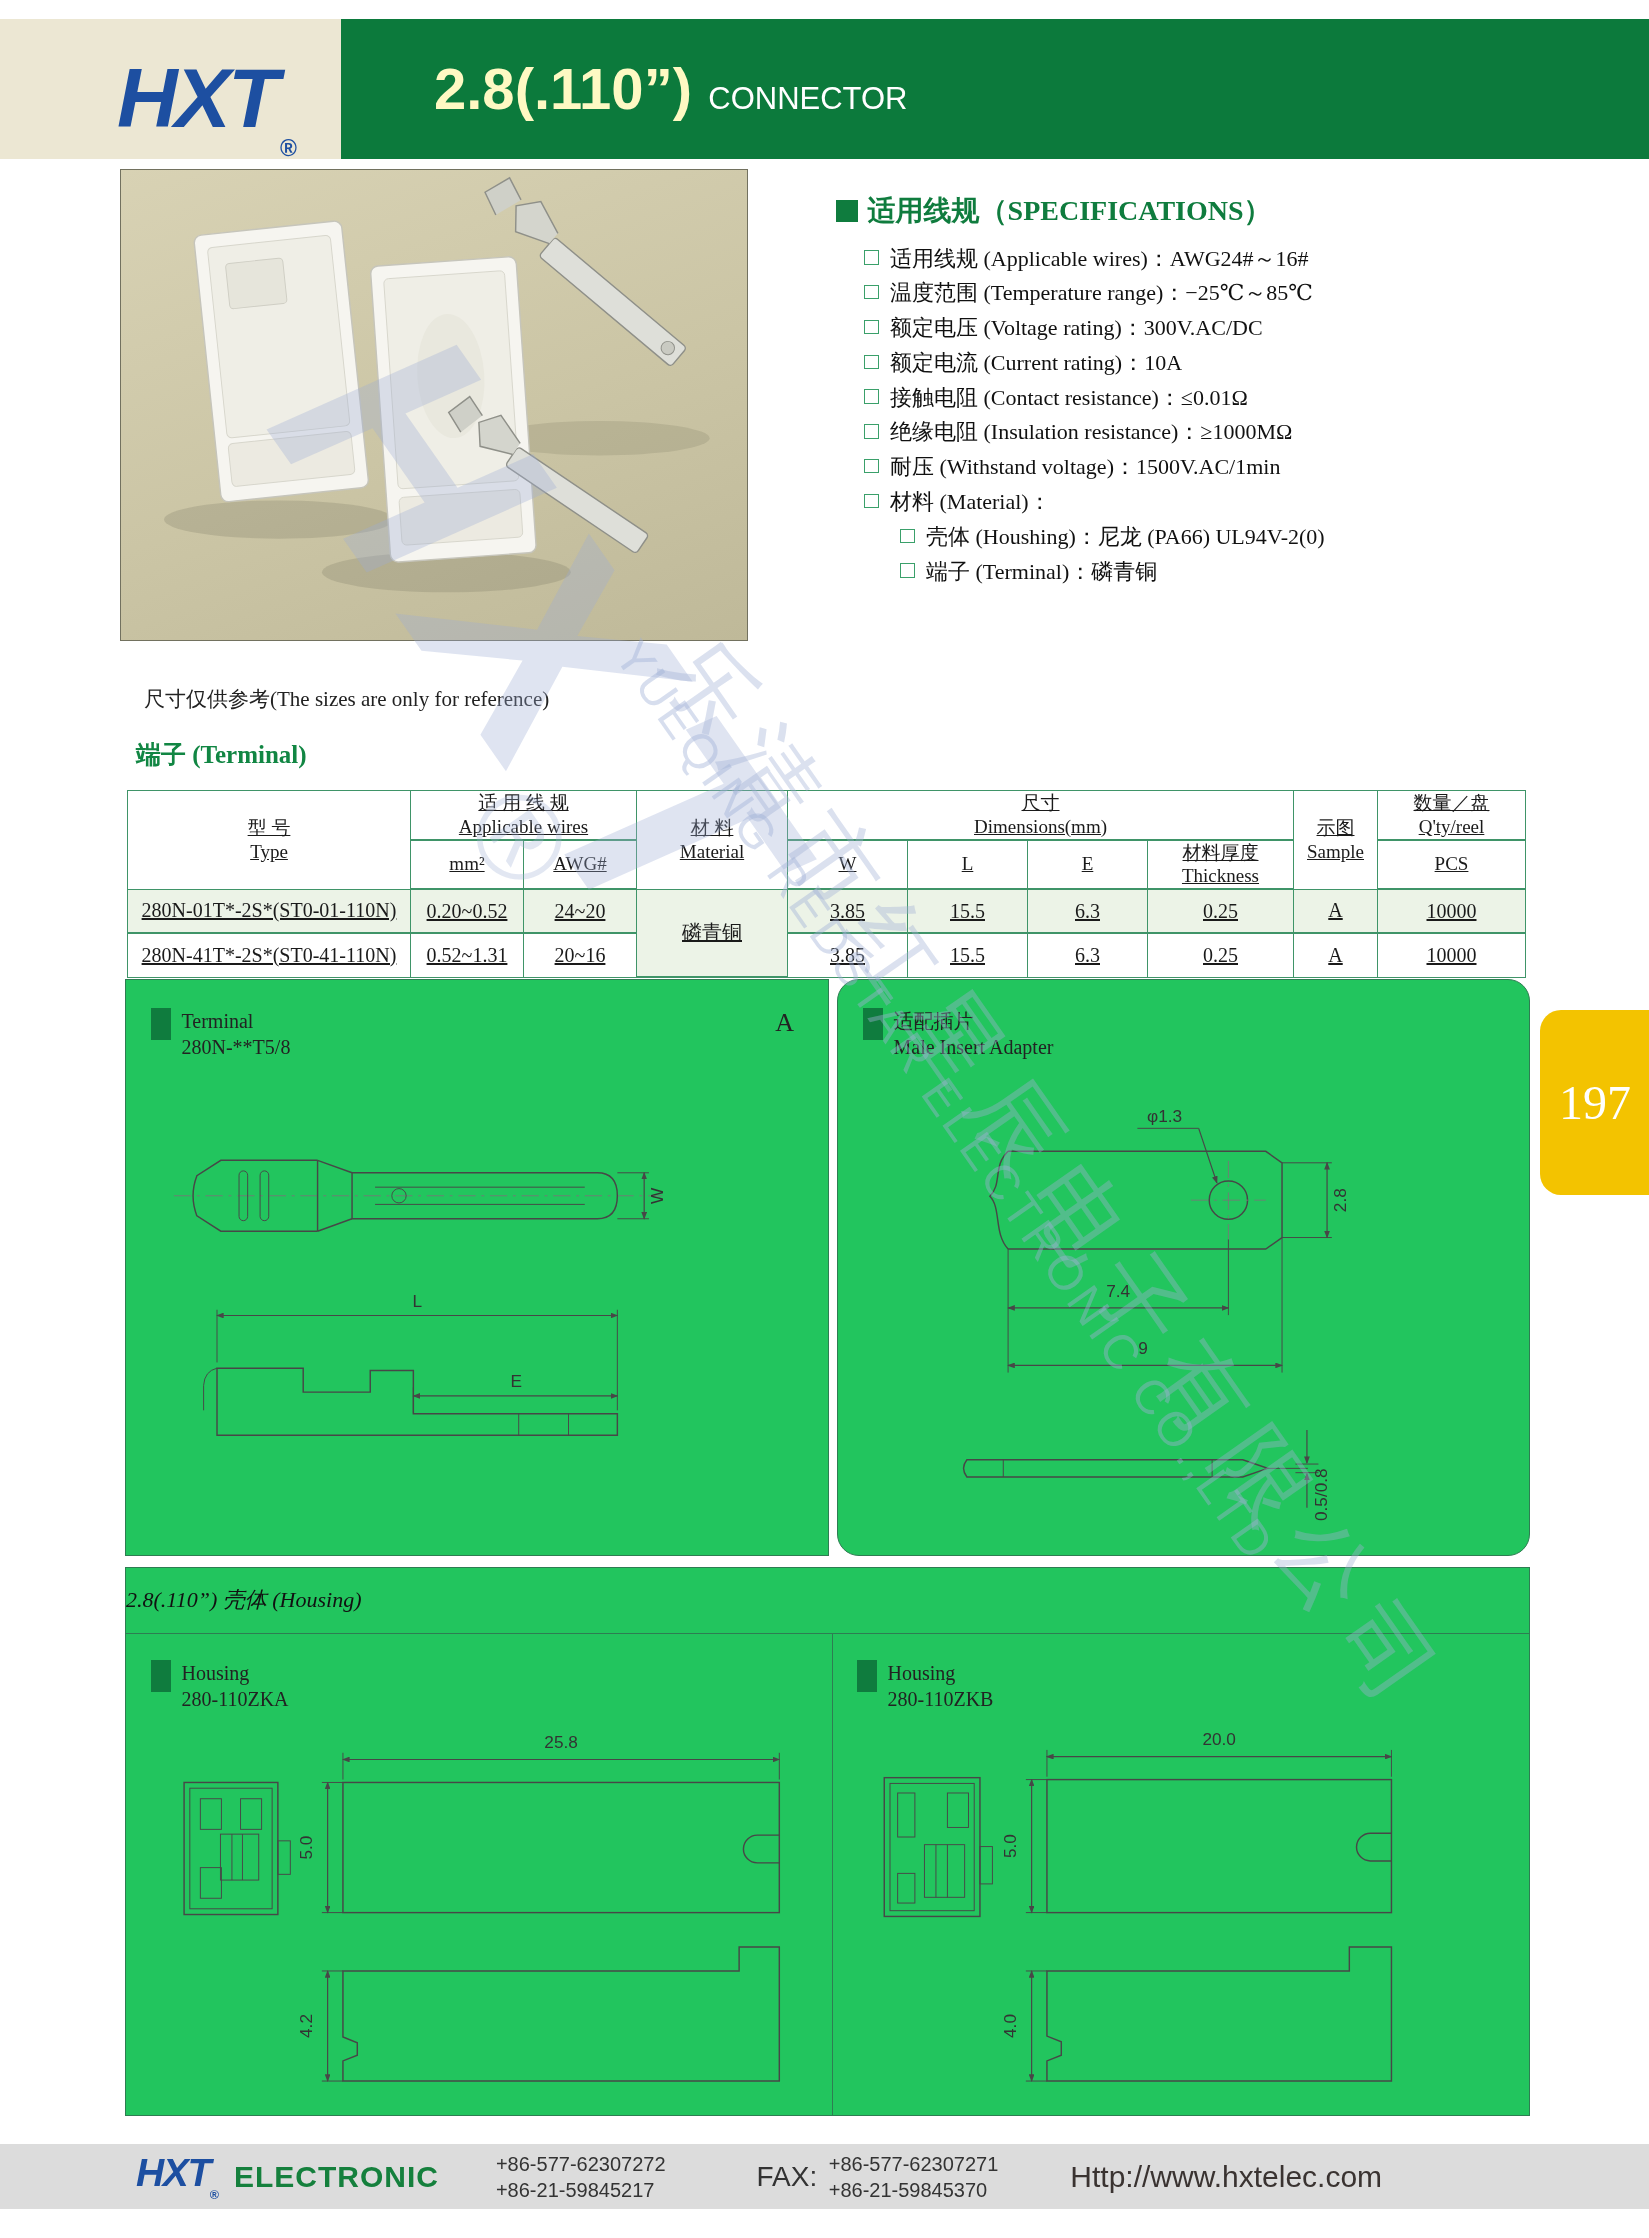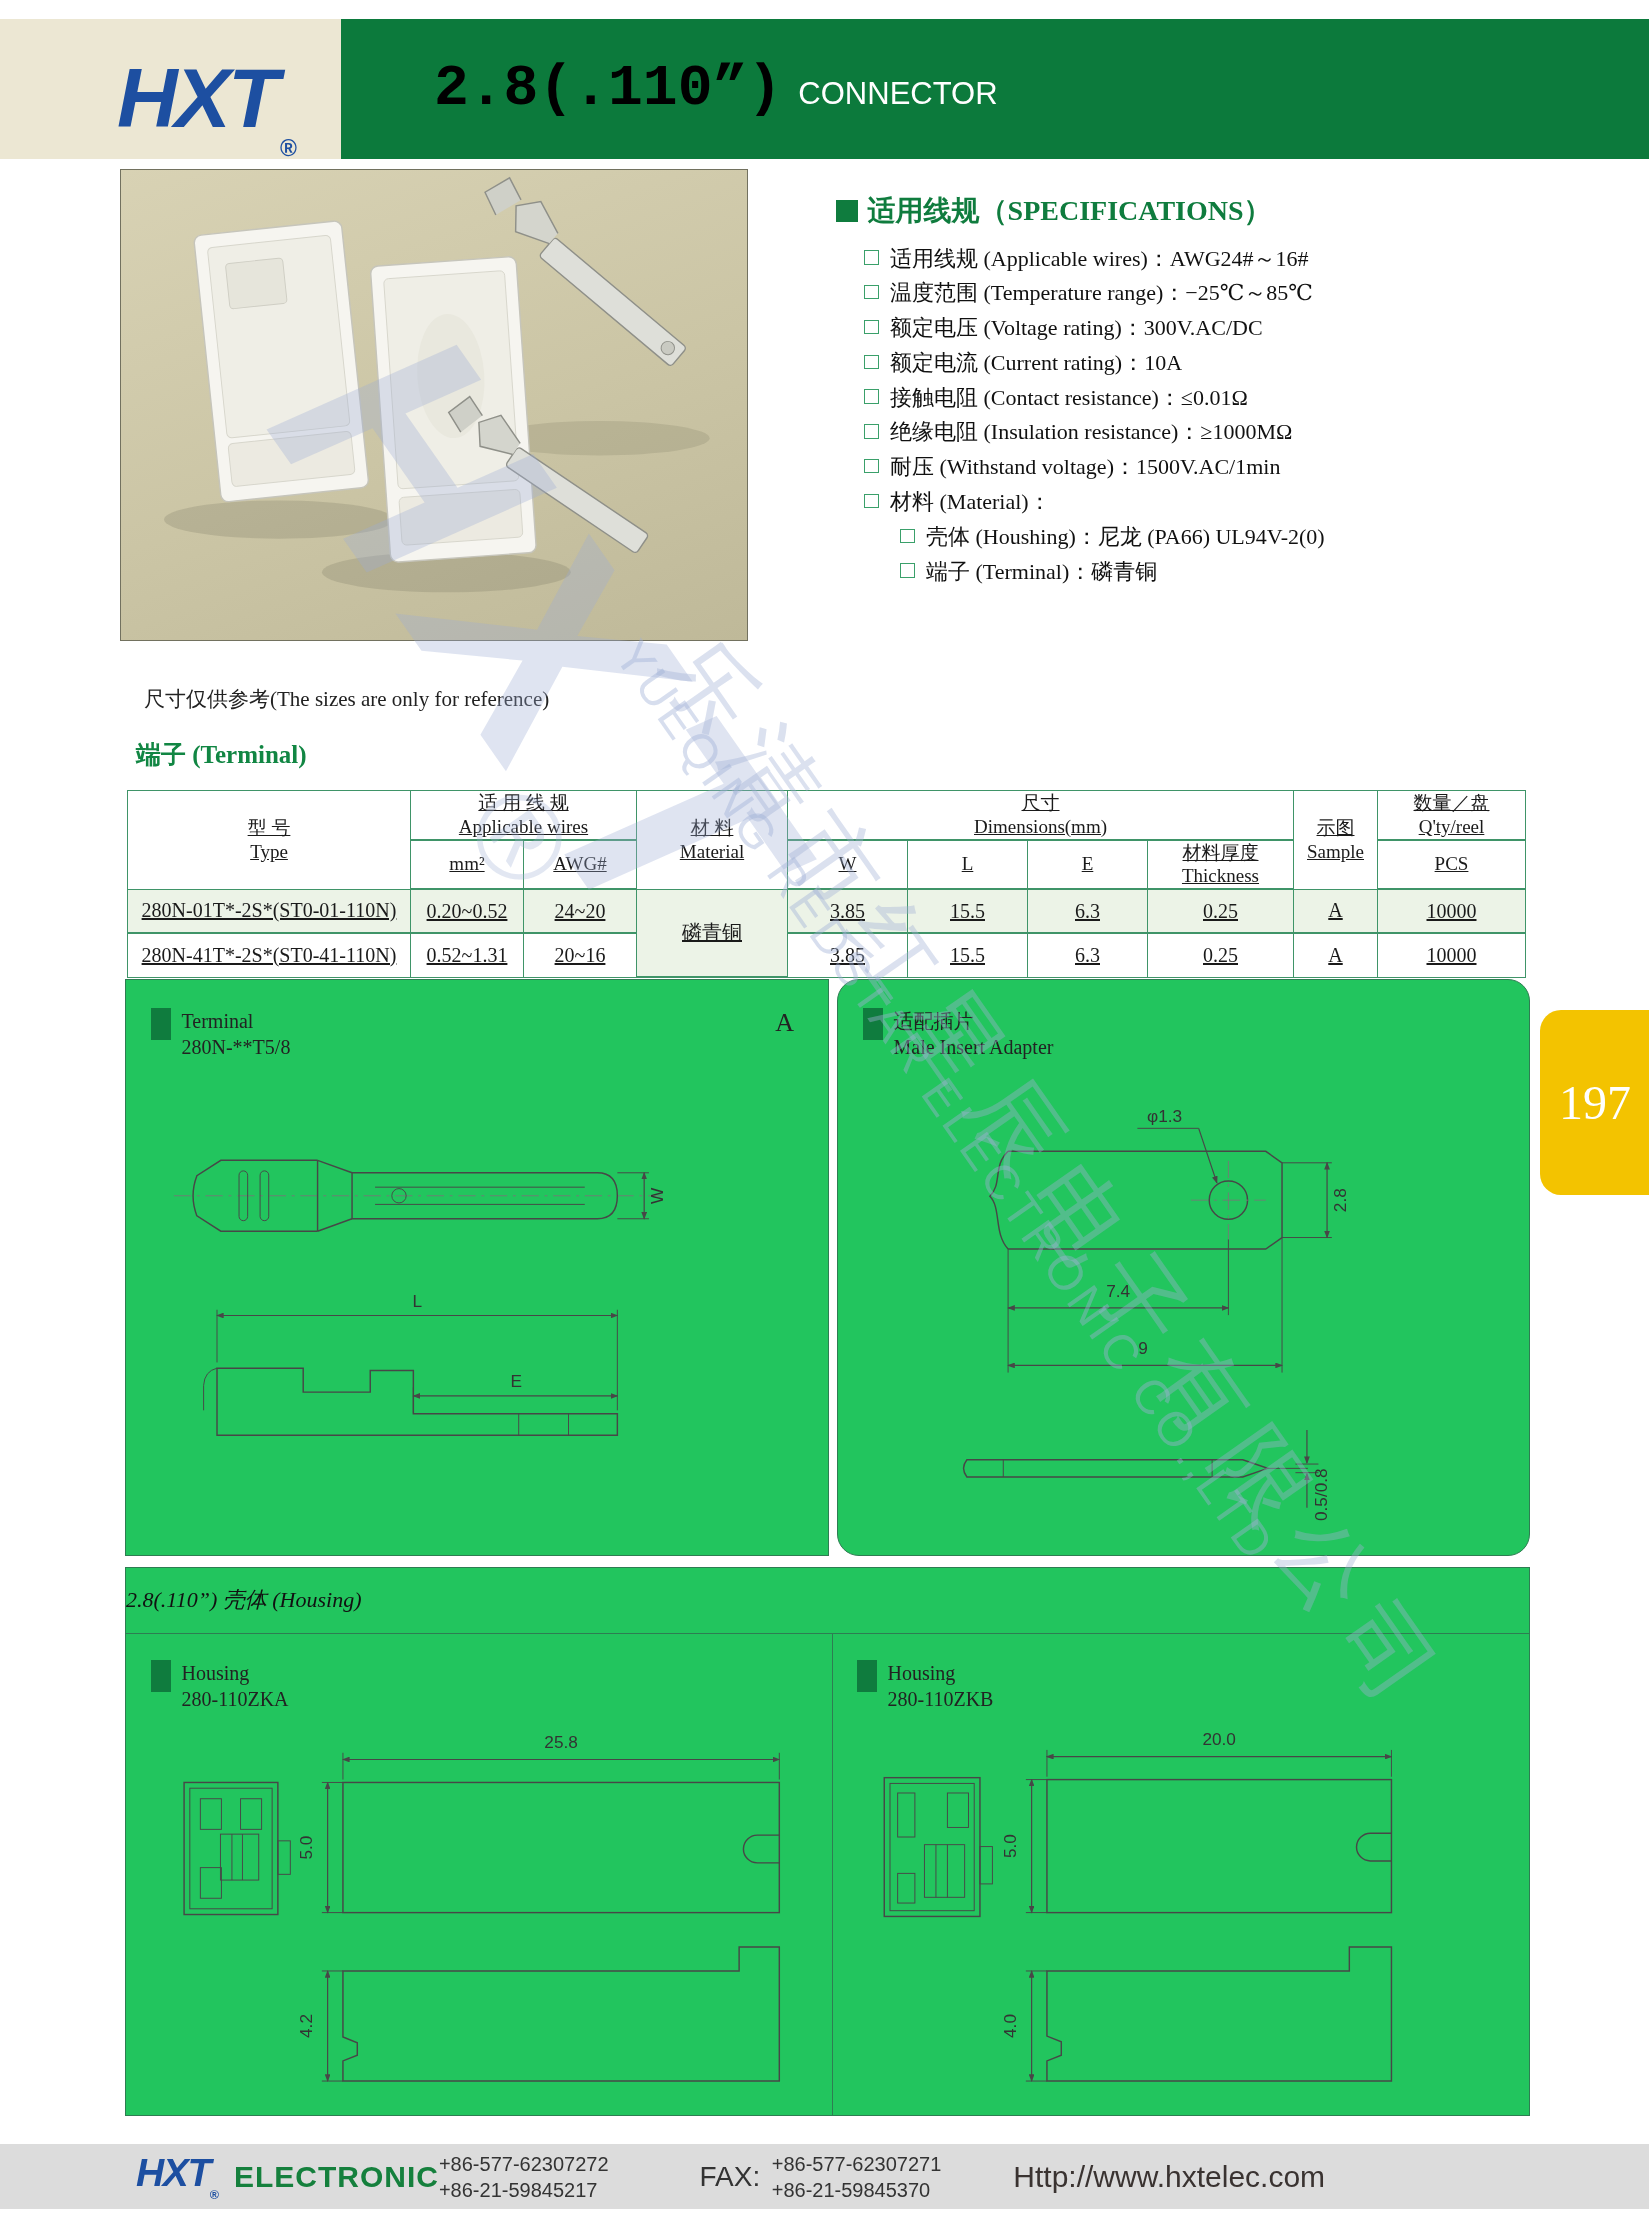--- a/index.html
+++ b/index.html
@@ -7,22 +7,22 @@
         font-family:"Liberation Serif","DejaVu Serif",serif;color:#1a1a1a;}
   .abs{position:absolute;}
 
   
   .header-cream{left:0;top:19px;width:341px;height:140px;background:#ece7d3;}
   .header-green{left:341px;top:19px;width:1308px;height:140px;background:#0c7a3c;
                 display:flex;align-items:baseline;padding-left:93px;box-sizing:border-box;}
   .hxt-logo{position:absolute;left:117px;top:37px;font-family:"Liberation Sans","DejaVu Sans",sans-serif;
             font-style:italic;font-weight:bold;font-size:84px;line-height:1;color:#1d4fa1;letter-spacing:-2.9px;}
   .hxt-logo sup{font-size:23px;font-style:normal;letter-spacing:0;vertical-align:-29px;margin-left:3.8px;}
-  .hd-title{font-family:Liberation Mono, monospace;font-weight:bold;font-size:58px;
-            color:#000000;line-height:140px;}
+  .hd-title{font-family:Liberation Sans, sans-serif;font-weight:bold;font-size:58px;
+            color:#fef9c3;line-height:140px;}
   .hd-sub{font-family:"Liberation Sans","DejaVu Sans",sans-serif;font-size:31px;color:#ffffff;margin-left:16.3px;}
 
   
   .photo{left:120px;top:169px;width:628px;height:472px;background:linear-gradient(160deg,#d8d2b4 0%,#cbc5a5 55%,#bfb999 100%);
          border:1.9px solid #72715f;box-sizing:border-box;}
   .caption{left:144px;top:685px;font-size:21px;color:#222;}
 
   
   .specs{left:836px;top:192px;width:804px;}
   .spec-title{display:flex;align-items:center;gap:9.6px;font-size:28px;font-weight:bold;color:#0f7c3e;margin-bottom:12.5px;}
@@ -67,21 +67,21 @@
   
   .tab197{left:1540px;top:1010px;width:110px;height:185px;background:#f3c300;border-radius:21px 0 0 21px;
           color:#ffffff;font-size:48px;display:flex;align-items:center;justify-content:center;}
 
   
   .footer{left:0;top:2144px;width:1649px;height:65px;background:#dcdcdc;display:flex;align-items:center;
           font-family:"Liberation Sans","DejaVu Sans",sans-serif;}
   .f-logo{margin-left:136px;font-style:italic;font-weight:bold;font-size:39px;color:#1d4fa1;letter-spacing:-1.4px;}
   .f-logo sup{font-size:12.5px;vertical-align:-12.5px;font-style:normal;}
   .f-elec{margin-left:16.3px;font-weight:bold;font-size:30px;color:#15803d;letter-spacing:1px;}
-  .f-tel{font-size:20px;color:#333;line-height:1.3;}
+  .f-tel{margin-left:57px;font-size:20px;color:#333;line-height:1.3;}
   .f-faxlabel{margin-left:91px;font-size:28px;color:#333;}
   .f-fax{margin-left:11.5px;font-size:20px;color:#333;line-height:1.3;}
   .f-url{margin-left:72px;font-size:30px;color:#3a3331;}
 
   
   .wm{position:absolute;pointer-events:none;z-index:5;white-space:nowrap;transform-origin:top left;
       font-family:"Liberation Sans","DejaVu Sans",sans-serif;}
   .wm-brand{left:488px;top:268px;font-size:297px;font-weight:bold;font-style:italic;
             letter-spacing:29px;color:rgba(158,174,213,0.33);transform:rotate(55deg);}
   .wm-reg{left:551px;top:761px;font-size:120px;color:rgba(158,174,213,0.30);transform:rotate(55deg);}

